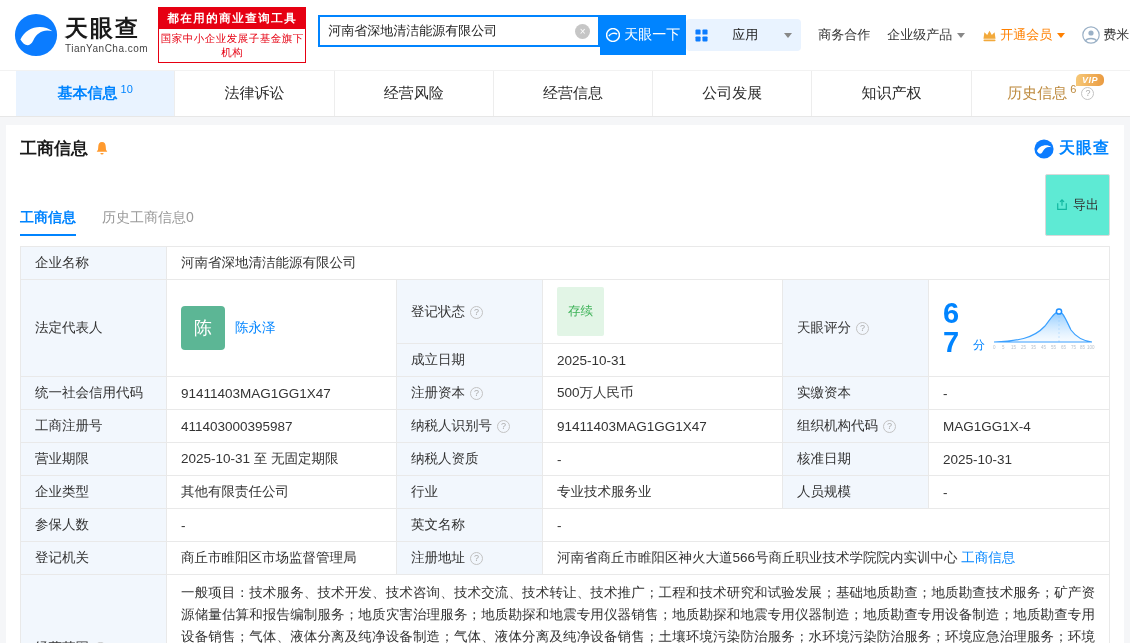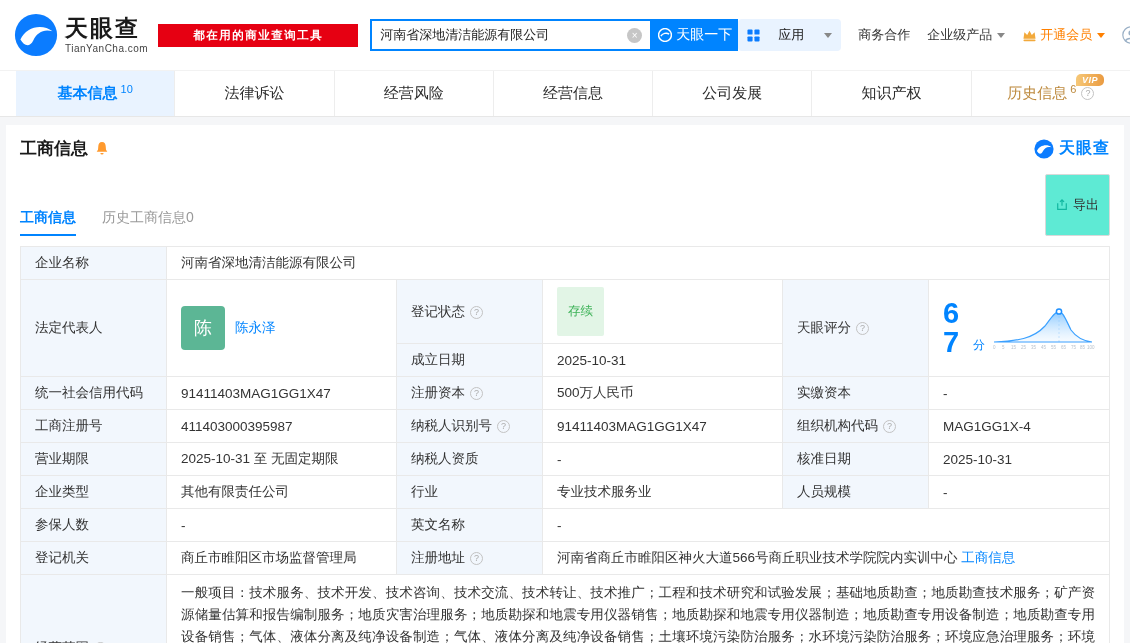--- a/index.html
+++ b/index.html
@@ -11,37 +11,37 @@
   }
   a { text-decoration:none; }
 
   
   .hdr { height:70px; background:#fff; display:flex; align-items:center; padding:0 14px; }
   .logo { display:flex; align-items:center; gap:7px; flex:none; }
   .logo-text { display:flex; flex-direction:column; line-height:1; }
   .logo-name { font-size:23px; font-weight:bold; color:#1a1a1a; letter-spacing:2px; }
   .logo-sub  { font-size:10px; color:#444; margin-top:4px; letter-spacing:.5px; }
 
-  .promo { margin-left:10px; border:1px solid #e60012; width:200px; text-align:center; flex:none; }
+  .promo { margin-left:10px; border:1px solid #e60012; width:148px; text-align:center; flex:none; }
   .promo-l1 { background:#e60012; color:#fff; font-size:11.5px; font-weight:bold; padding:3px 0; letter-spacing:1.5px; }
   .promo-l2 { color:#e60012; font-size:10.5px; padding:2.5px 0; letter-spacing:.5px; }
 
   .search-area { margin-left:12px; flex:none; }
   .stabs { display:flex; align-items:center; gap:16px; margin-bottom:4px; }
   .stab { font-size:12px; color:#333; cursor:pointer; padding:2px 9px; border-radius:2px; }
   .stab.active { background:#0084ff; color:#fff; }
   .sbox { display:flex; }
   .sinput-wrap { width:282px; height:32px; border:2px solid #0084ff; background:#fff; display:flex; align-items:center; }
   .sinput { border:none; outline:none; flex:1; min-width:0; font-size:13px; padding:0 8px; color:#222; font-family:inherit; background:transparent; }
   .sclear { flex:none; width:15px; height:15px; border-radius:50%; background:#c6c6c6; color:#fff; font-size:10px; line-height:15px; text-align:center; margin-right:8px; cursor:pointer; }
   .sclear::after { content:"\00d7"; }
-  .sbtn { width:86px; height:32px; background:#0084ff; color:#fff; border:none; font-size:14px; font-family:inherit; display:flex; align-items:center; justify-content:center; gap:4px; cursor:pointer; }
+  .sbtn { width:86px; height:40px; background:#0084ff; color:#fff; border:none; font-size:14px; font-family:inherit; display:flex; align-items:center; justify-content:center; gap:4px; cursor:pointer; }
 
   .hmenu { margin-left:auto; display:flex; align-items:center; gap:17px; flex:none; }
-  .apps-pill { display:flex; align-items:center; gap:18px; background:#e9f3ff; border-radius:4px; padding:7px 9px; font-size:13px; color:#222; cursor:pointer; }
+  .apps-pill { display:flex; align-items:center; gap:24px; background:#e9f3ff; border-radius:4px; padding:7px 9px; font-size:13px; color:#222; cursor:pointer; }
   .menu-item { font-size:13px; color:#333; display:flex; align-items:center; gap:3px; cursor:pointer; white-space:nowrap; }
   .vip-item { color:#ff8000; }
   .caret { width:0; height:0; border-left:4px solid transparent; border-right:4px solid transparent; border-top:5px solid #888; margin-left:2px; }
   .vip-item .caret { border-top-color:#ff8000; }
 
   
   .navbar { height:47px; background:#fff; border-top:1px solid #f2f2f2; border-bottom:1px solid #e7e7e7; display:flex; }
   .ntab { flex:1; display:flex; align-items:center; justify-content:center; font-size:15px; color:#2b2b2b; border-right:1px solid #ededed; position:relative; cursor:pointer; }
   .ntab:last-child { border-right:none;text-align:right; }
   .ntab.active { background:#e9f3ff; color:#0084ff; font-weight:bold;margin-left:16px; }
@@ -91,20 +91,21 @@
         </svg>
     </span>
     <span class="logo-text">
       <span class="logo-name">天眼查</span>
       <span class="logo-sub">TianYanCha.com</span>
     </span>
   </div>
 
   <div class="promo">
     <div class="promo-l1">都在用的商业查询工具</div>
+    <div class="promo-l2">国家中小企业发展子基金旗下机构</div>
   </div>
 
   <div class="search-area">
     <div class="sbox">
       <div class="sinput-wrap">
         <input class="sinput" value="河南省深地清洁能源有限公司" style="">
         <span class="sclear"></span>
       </div>
       <button class="sbtn">
         <span style="display:flex;">

